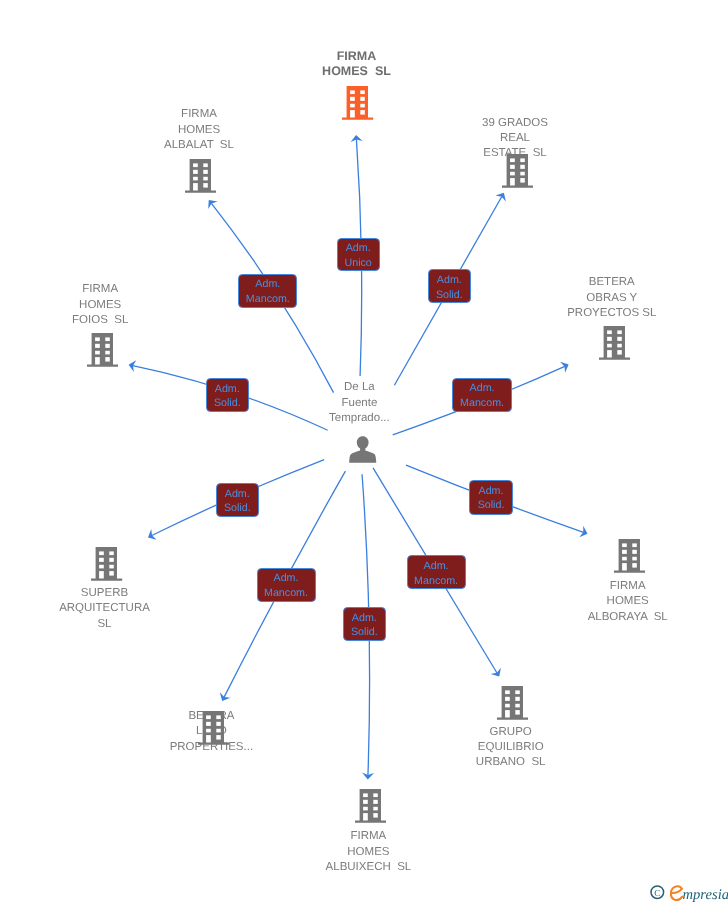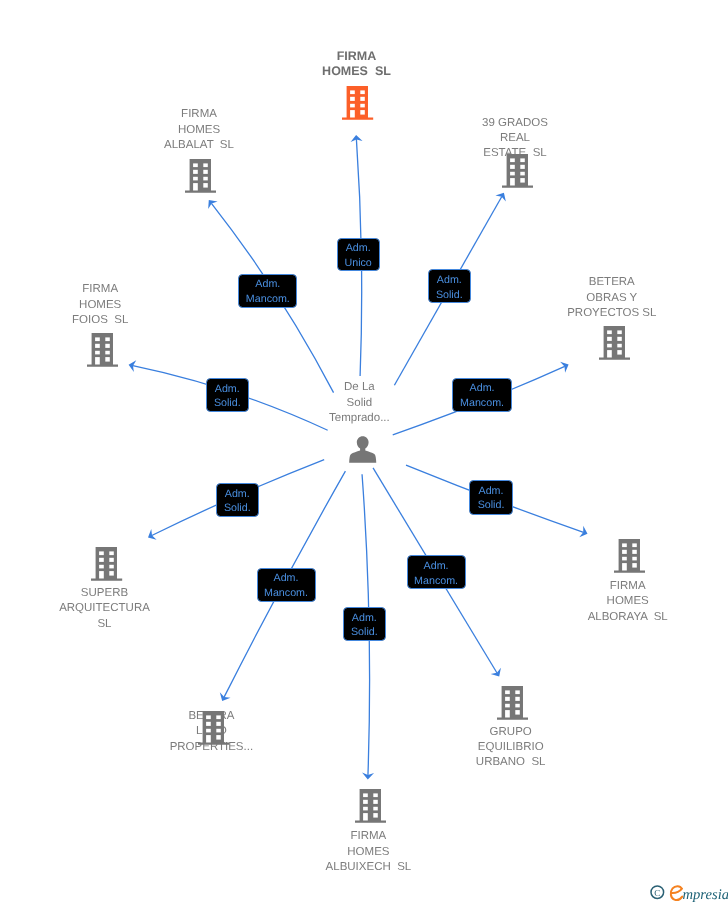--- a/index.html
+++ b/index.html
@@ -3,21 +3,21 @@
 <meta charset="utf-8">
 <style>
   html,body{margin:0;padding:0;}
   body{width:728px;height:905px;background:#ffffff;font-family:"Liberation Sans",sans-serif;overflow:hidden;
        -webkit-font-smoothing:antialiased;text-rendering:geometricPrecision;}
   #stage{position:relative;width:728px;height:905px;}
   svg#edges{position:absolute;left:0;top:0;width:728px;height:905px;}
   .caption{position:absolute;text-align:center;font-size:11.5px;color:#7c7c7c;line-height:15.4px;white-space:pre-wrap;}
   .caption.root{font-weight:bold;font-size:12.5px;color:#6e6e6e;}
   .node-icon{position:absolute;line-height:0;}
-  .elabel{position:absolute;background:#000000;border:1.4px solid #4488de;border-radius:4.5px;color:#4a8fe0;
+  .elabel{position:absolute;background:#7f1d1d;border:1.4px solid #4488de;border-radius:4.5px;color:#4a8fe0;
           font-size:10.7px;line-height:14.8px;text-align:center;white-space:pre-line;
           display:flex;align-items:center;justify-content:center;box-sizing:border-box;padding-top:2.5px;}
   #logo{position:absolute;left:650px;top:884px;line-height:0;}
 </style>
 </head>
 <body>
 
 <div id="stage">
 
 <svg id="edges" viewBox="0 0 728 905">
@@ -57,21 +57,21 @@
             <rect x="18.3" y="4.4" width="4.5" height="3.7"></rect>
             <rect x="8.1" y="10.8" width="4.7" height="4.1"></rect>
             <rect x="18.3" y="10.8" width="4.5" height="4.1"></rect>
             <rect x="8.1" y="17.8" width="4.7" height="3.6"></rect>
             <rect x="18.3" y="17.8" width="4.5" height="3.6"></rect>
             <rect x="8.1" y="24.1" width="4.7" height="7.4"></rect>
             <rect x="18.3" y="24.1" width="4.5" height="4.5"></rect>
           </g>
         </svg></div>
       <div class="caption" style="left: 299.4px; top: 380.4px; width: 120px;">De La
-Solid
+Fuente
 Temprado...</div>
       <div class="node-icon" style="left: 348.5px; top: 436px;"><svg width="28" height="28" viewBox="0 0 28 28">
           <path fill="#767676" d="M13.7 0.2C10.4 0.2 7.8 2.9 7.8 6.3C7.8 9.2 9.2 11.5 11.1 12.4L11.1 14.6C7.8 15.8 3.9 16.7 2.1 17.9C0.8 18.8 0.3 22.2 0.15 26.8L27.25 26.8C27.1 22.2 26.6 18.8 25.3 17.9C23.5 16.7 19.6 15.8 16.3 14.6L16.3 12.4C18.2 11.5 19.6 9.2 19.6 6.3C19.6 2.9 17.0 0.2 13.7 0.2 Z"></path>
         </svg></div>
       <div class="caption" style="left: 129px; top: 107.2px; width: 140px;">FIRMA
 HOMES
 ALBALAT  SL</div>
       <div class="node-icon" style="left: 184.9px; top: 159px;"><svg width="31.2" height="33.8" viewBox="0 0 31.2 33.8">
           <path fill="#767676" d="M4.6 0 H26.0 V31.5 H4.6 Z M0 31.5 H31.2 V33.8 H0 Z"></path>
           <g fill="#fff">

